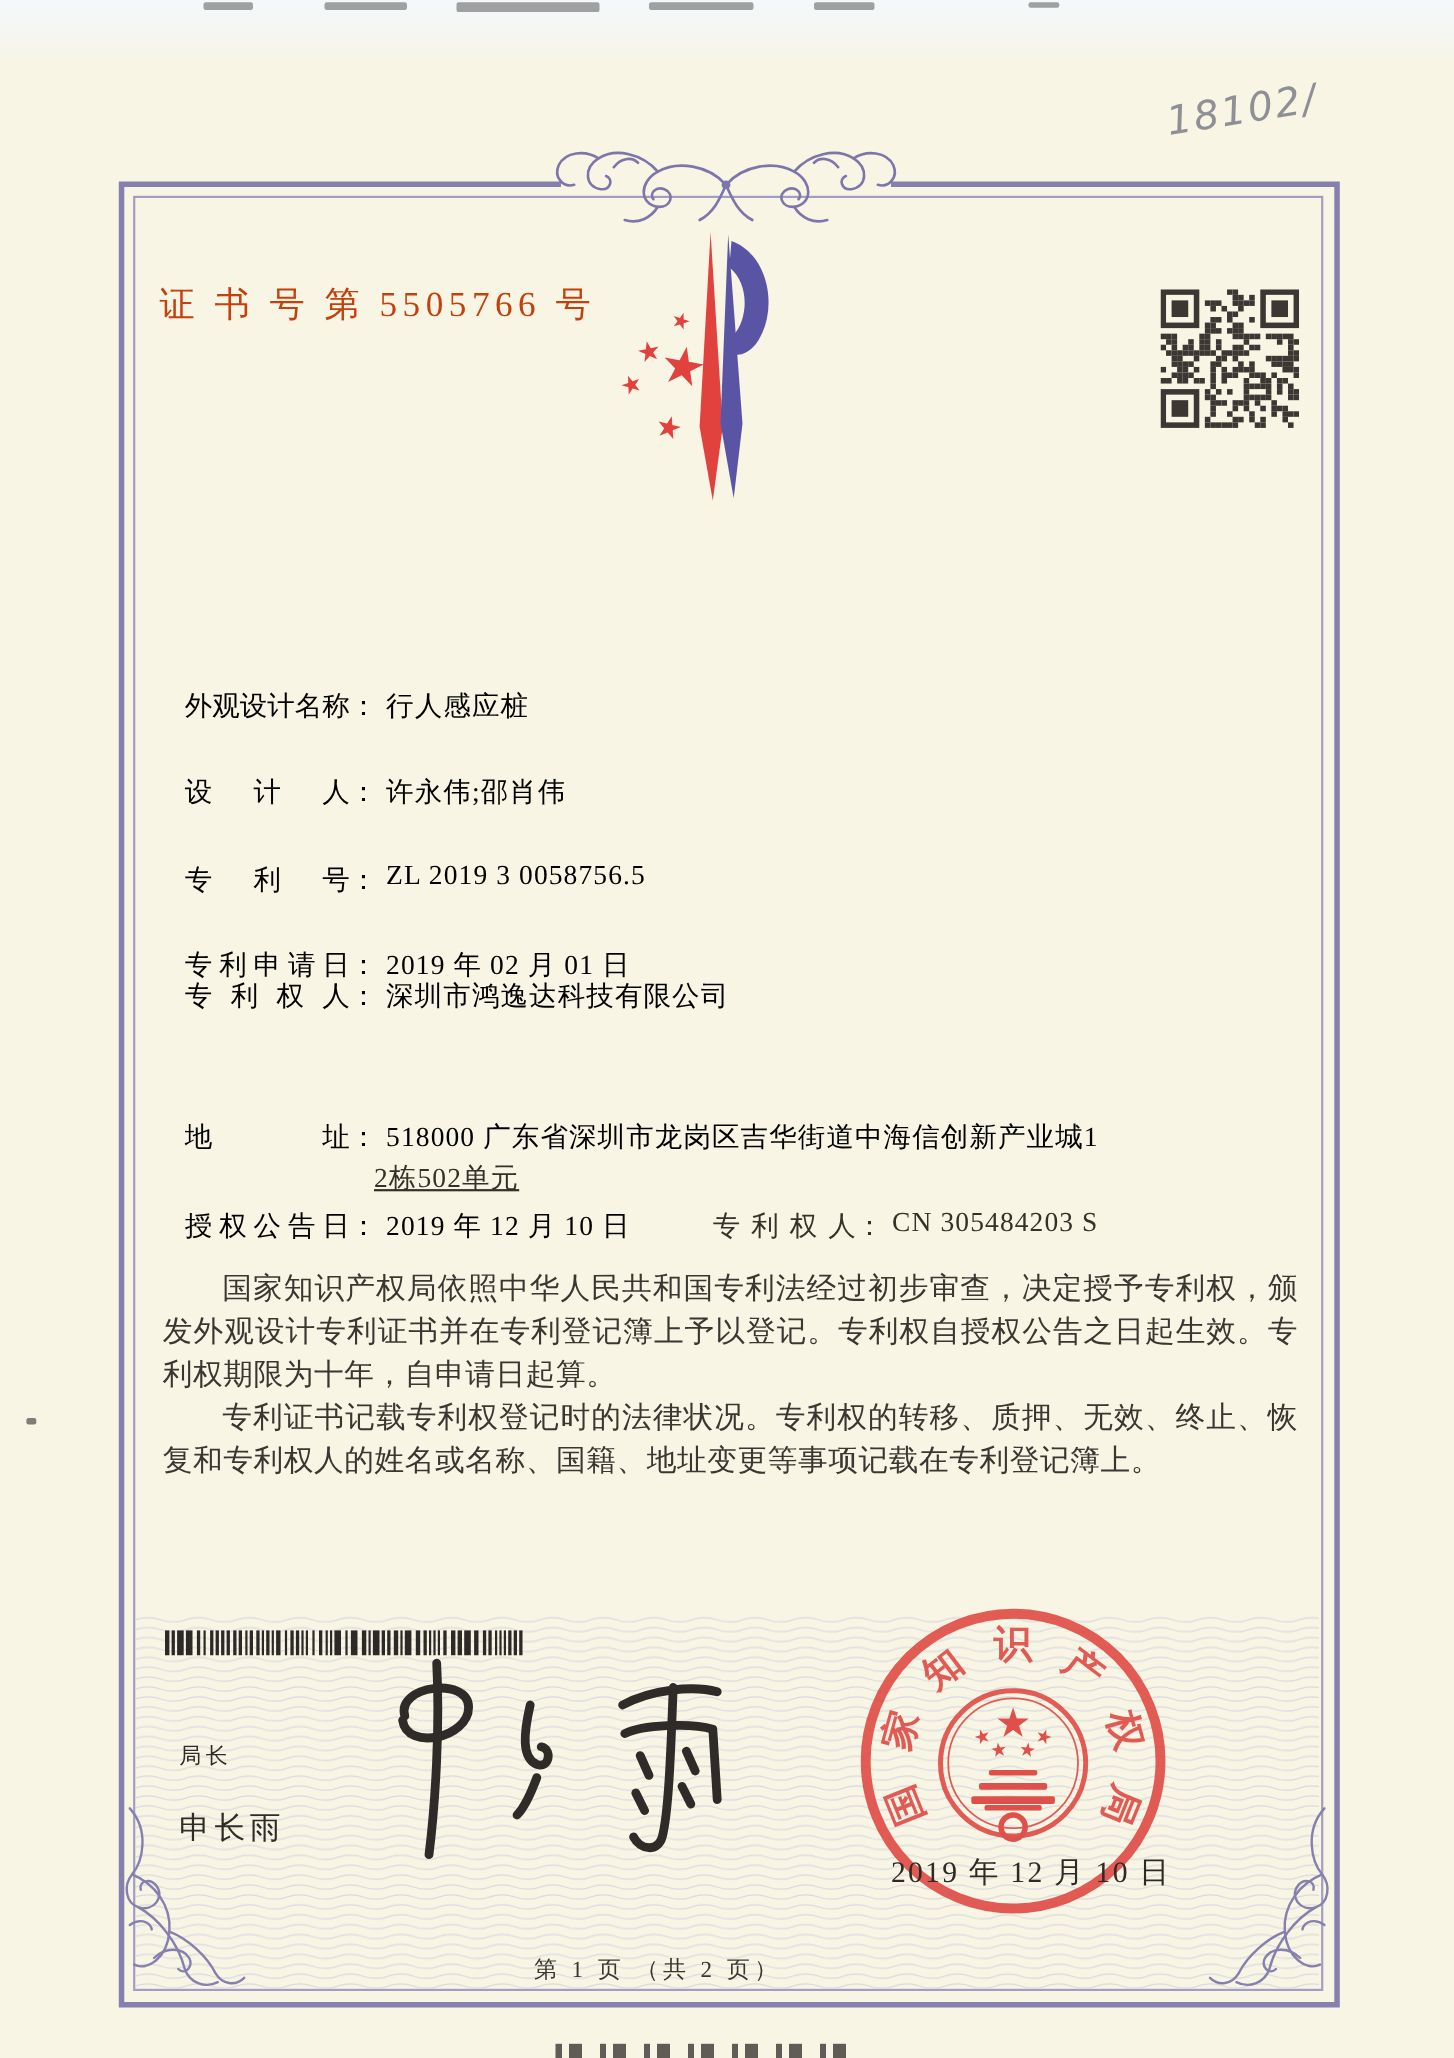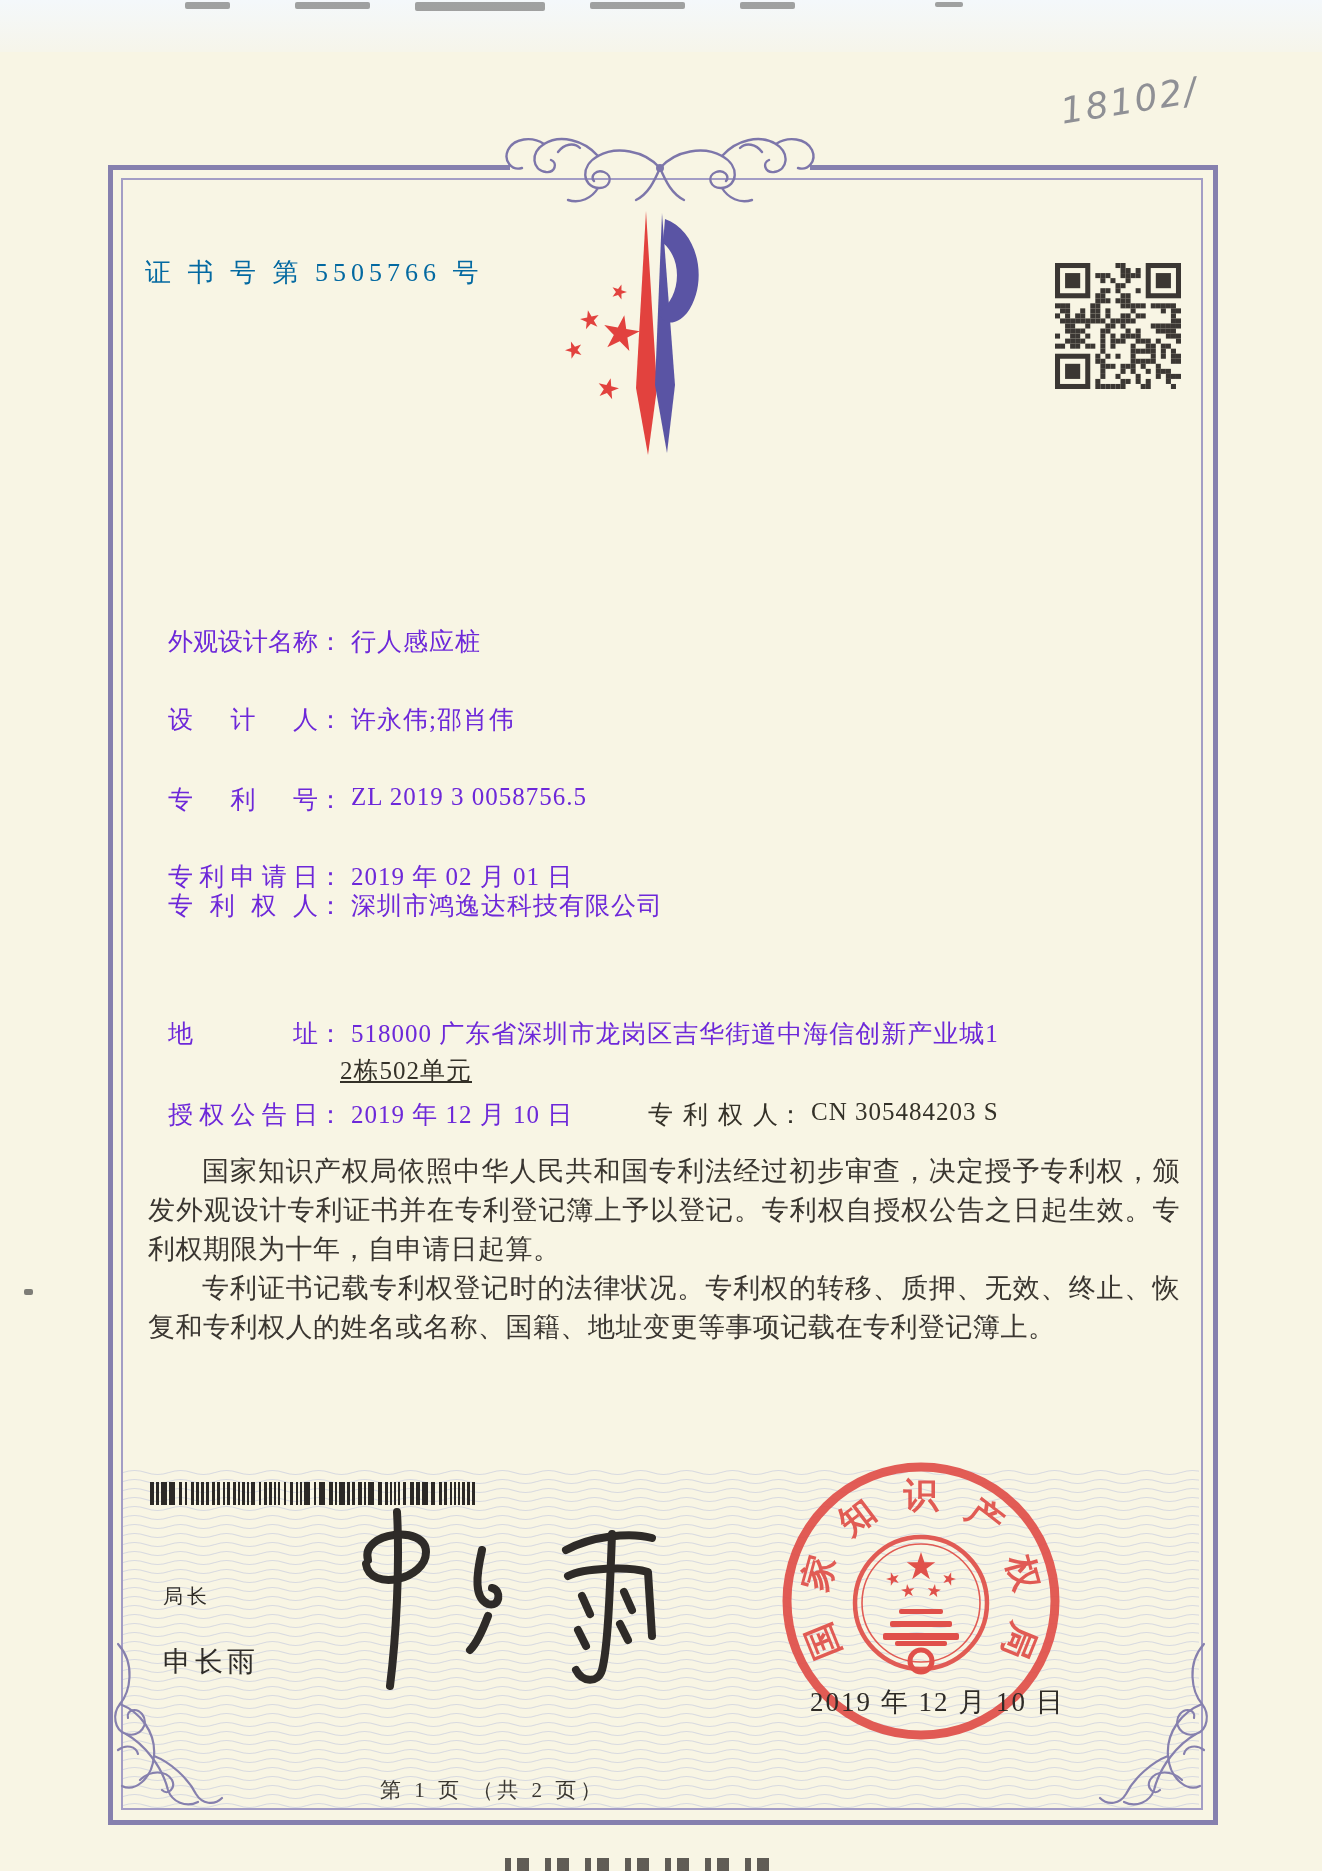--- a/index.html
+++ b/index.html
@@ -5,48 +5,48 @@
   html,body{margin:0;padding:0;background:#e9e9e9;}
   .scan{position:relative;width:1322px;height:1871px;background:#f8f5e4;overflow:hidden;
         font-family:"Liberation Serif","DejaVu Serif",serif;color:#33302b;}
   .abs{position:absolute;}
   
   .scan-top{left:0;top:0;width:1322px;height:52px;background:linear-gradient(#f4f8fb,#f6f5ea);}
   .smudge{position:absolute;top:2px;height:7px;background:#5a5a58;opacity:.55;border-radius:2px;}
   
   .frame-outer{left:108px;top:165px;width:1100px;height:1650px;border:5px solid #8680ae;}
   .frame-inner{left:121px;top:178px;width:1078px;height:1628px;border:2px solid #a39dc5;}
-  .cert-number{left:145px;top:255px;font-size:26px;letter-spacing:5px;color:#0369a1;}
+  .cert-number{left:145px;top:255px;font-size:32px;letter-spacing:5px;color:#c2410c;}
   .hand-note{left:1060px;top:80px;font-size:36px;font-style:italic;color:#8f9095;
              font-family:"DejaVu Sans",sans-serif;transform:rotate(-9deg);letter-spacing:2px;}
   .title{left:108px;top:460px;width:1100px;text-align:center;font-size:62px;font-weight:700;
          letter-spacing:10px;color:#262320;}
   
-  .frow{position:absolute;left:168px;font-size:25px;color:#6d28d9;white-space:nowrap;}
+  .frow{position:absolute;left:168px;font-size:25px;color:#000000;white-space:nowrap;}
   .flabel{display:inline-block;width:150px;text-align:justify;text-align-last:justify;vertical-align:top;}
   .fcolon{display:inline-block;vertical-align:top;}
   .fvalue{display:inline-block;margin-left:8px;letter-spacing:1px;vertical-align:top;}
   .addr2{position:absolute;left:340px;top:1054px;font-size:25px;letter-spacing:1px;color:#343128;text-decoration:underline;}
   .grant-no{position:absolute;left:648px;top:1098px;font-size:25px;color:#343128;white-space:nowrap;}
   .grant-no .flabel{width:130px;}
   
   .paras{left:148px;top:1152px;width:1032px;font-size:27px;line-height:39px;color:#3a3631;
          text-align:justify;letter-spacing:.5px;}
   .paras p{margin:0;text-indent:2em;}
   
   .waves{left:123px;top:1468px;width:1076px;height:340px;}
   .barcode{left:150px;top:1482px;width:330px;height:23px;}
   .director-title{left:163px;top:1583px;font-size:20px;color:#2f2c28;letter-spacing:4px;}
   .director-name{left:163px;top:1643px;font-size:28px;color:#2f2c28;letter-spacing:4px;}
   .signature{left:330px;top:1498px;width:340px;height:205px;}
   .seal{left:775px;top:1455px;width:292px;height:292px;}
   .seal-char{position:absolute;font-size:35px;font-weight:700;color:#e0504a;
              font-family:"Liberation Serif",serif;}
   .seal-date{left:810px;top:1684px;font-size:27px;color:#2e2b27;letter-spacing:2px;white-space:nowrap;}
-  .footer{left:380px;top:1776px;width:460px;text-align:left;font-size:21px;letter-spacing:4px;color:#393630;}
+  .footer{left:368px;top:1776px;width:460px;text-align:center;font-size:21px;letter-spacing:4px;color:#393630;}
   .clip-marks{left:505px;top:1858px;width:265px;height:13px;opacity:.8;
      background:repeating-linear-gradient(90deg,#3a3632 0 6px,transparent 6px 12px,#3a3632 12px 24px,transparent 24px 40px);}
   .edge-dot{left:24px;top:1289px;width:9px;height:6px;background:#4a4a48;border-radius:2px;opacity:.7;}
   .ornament{color:#7d76aa;}
 </style>
 </head>
 <body>
 
 <div class="scan">
 

